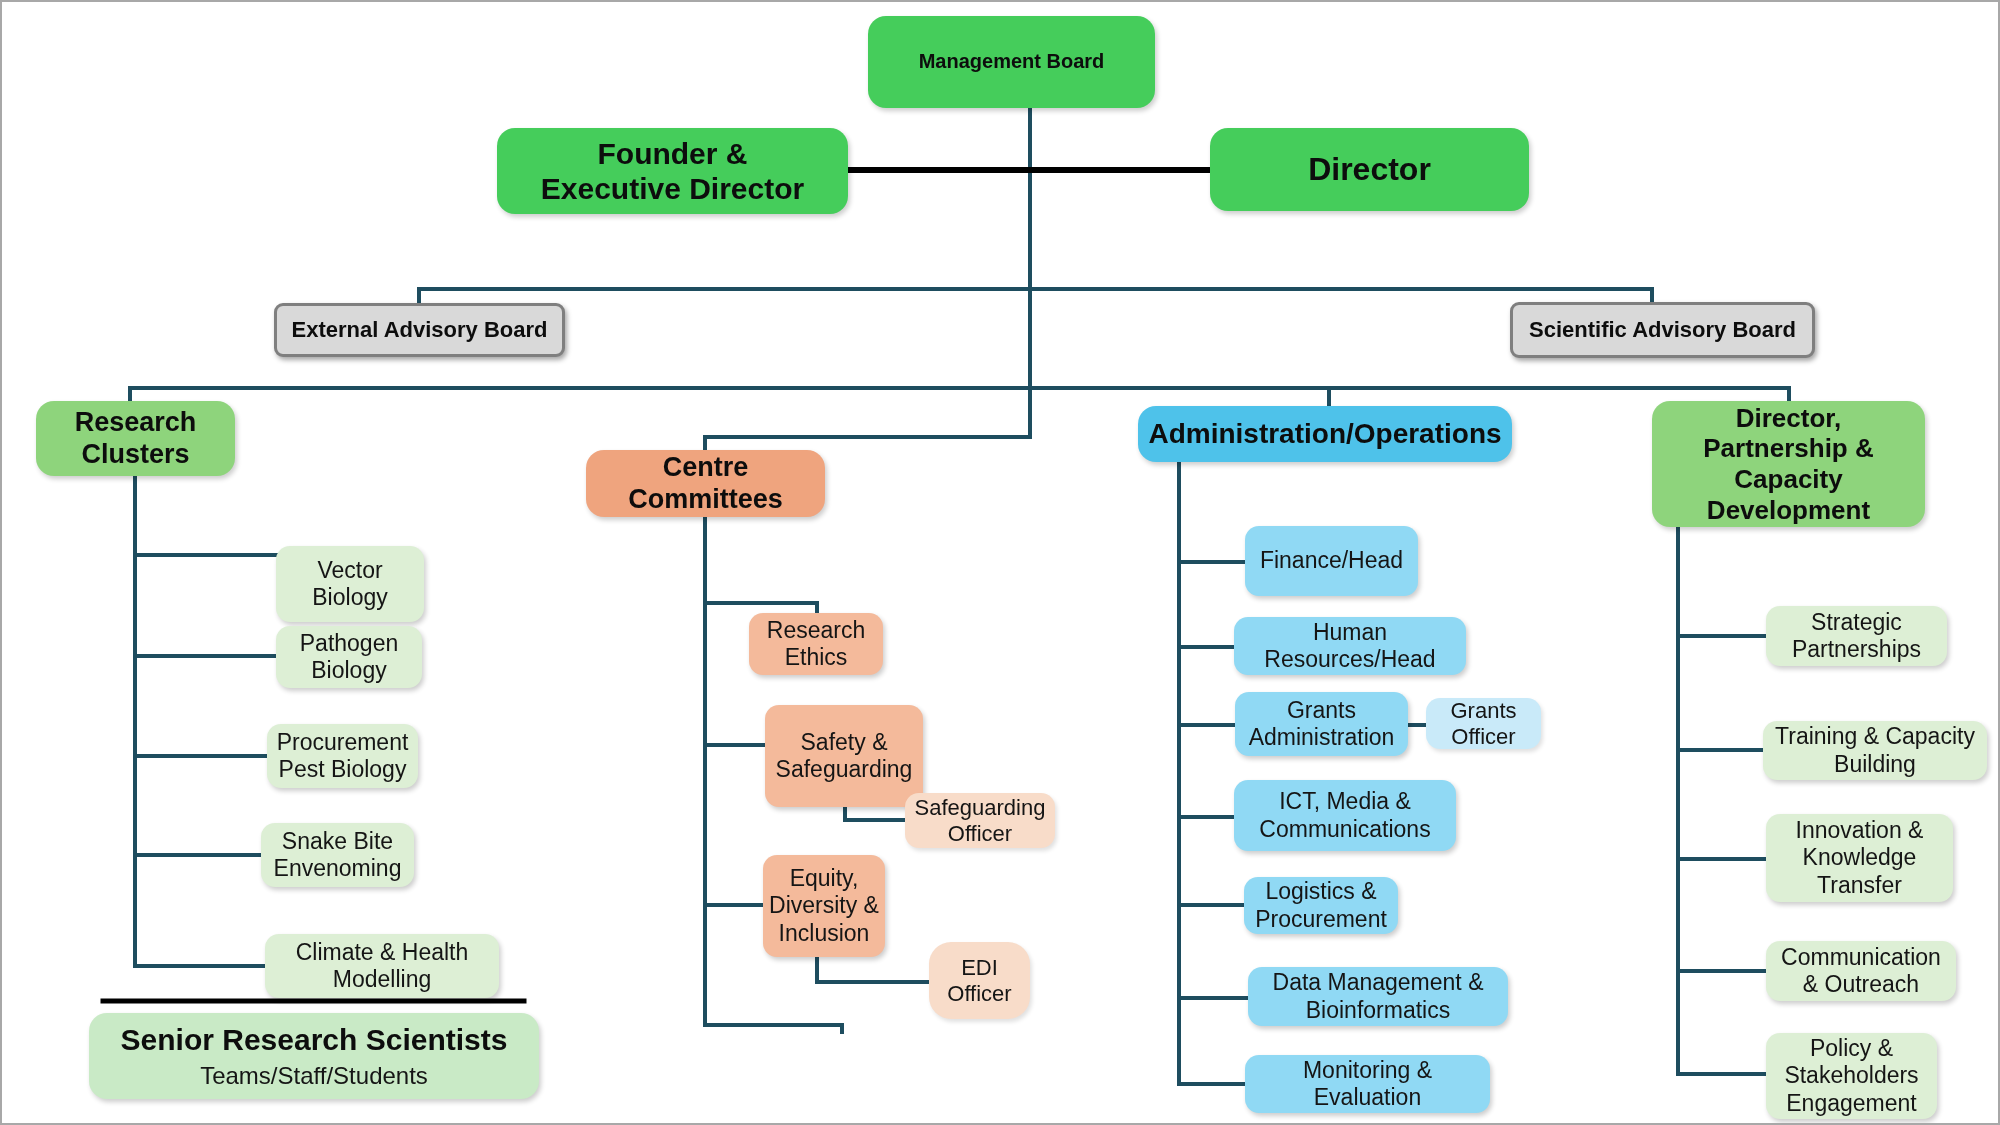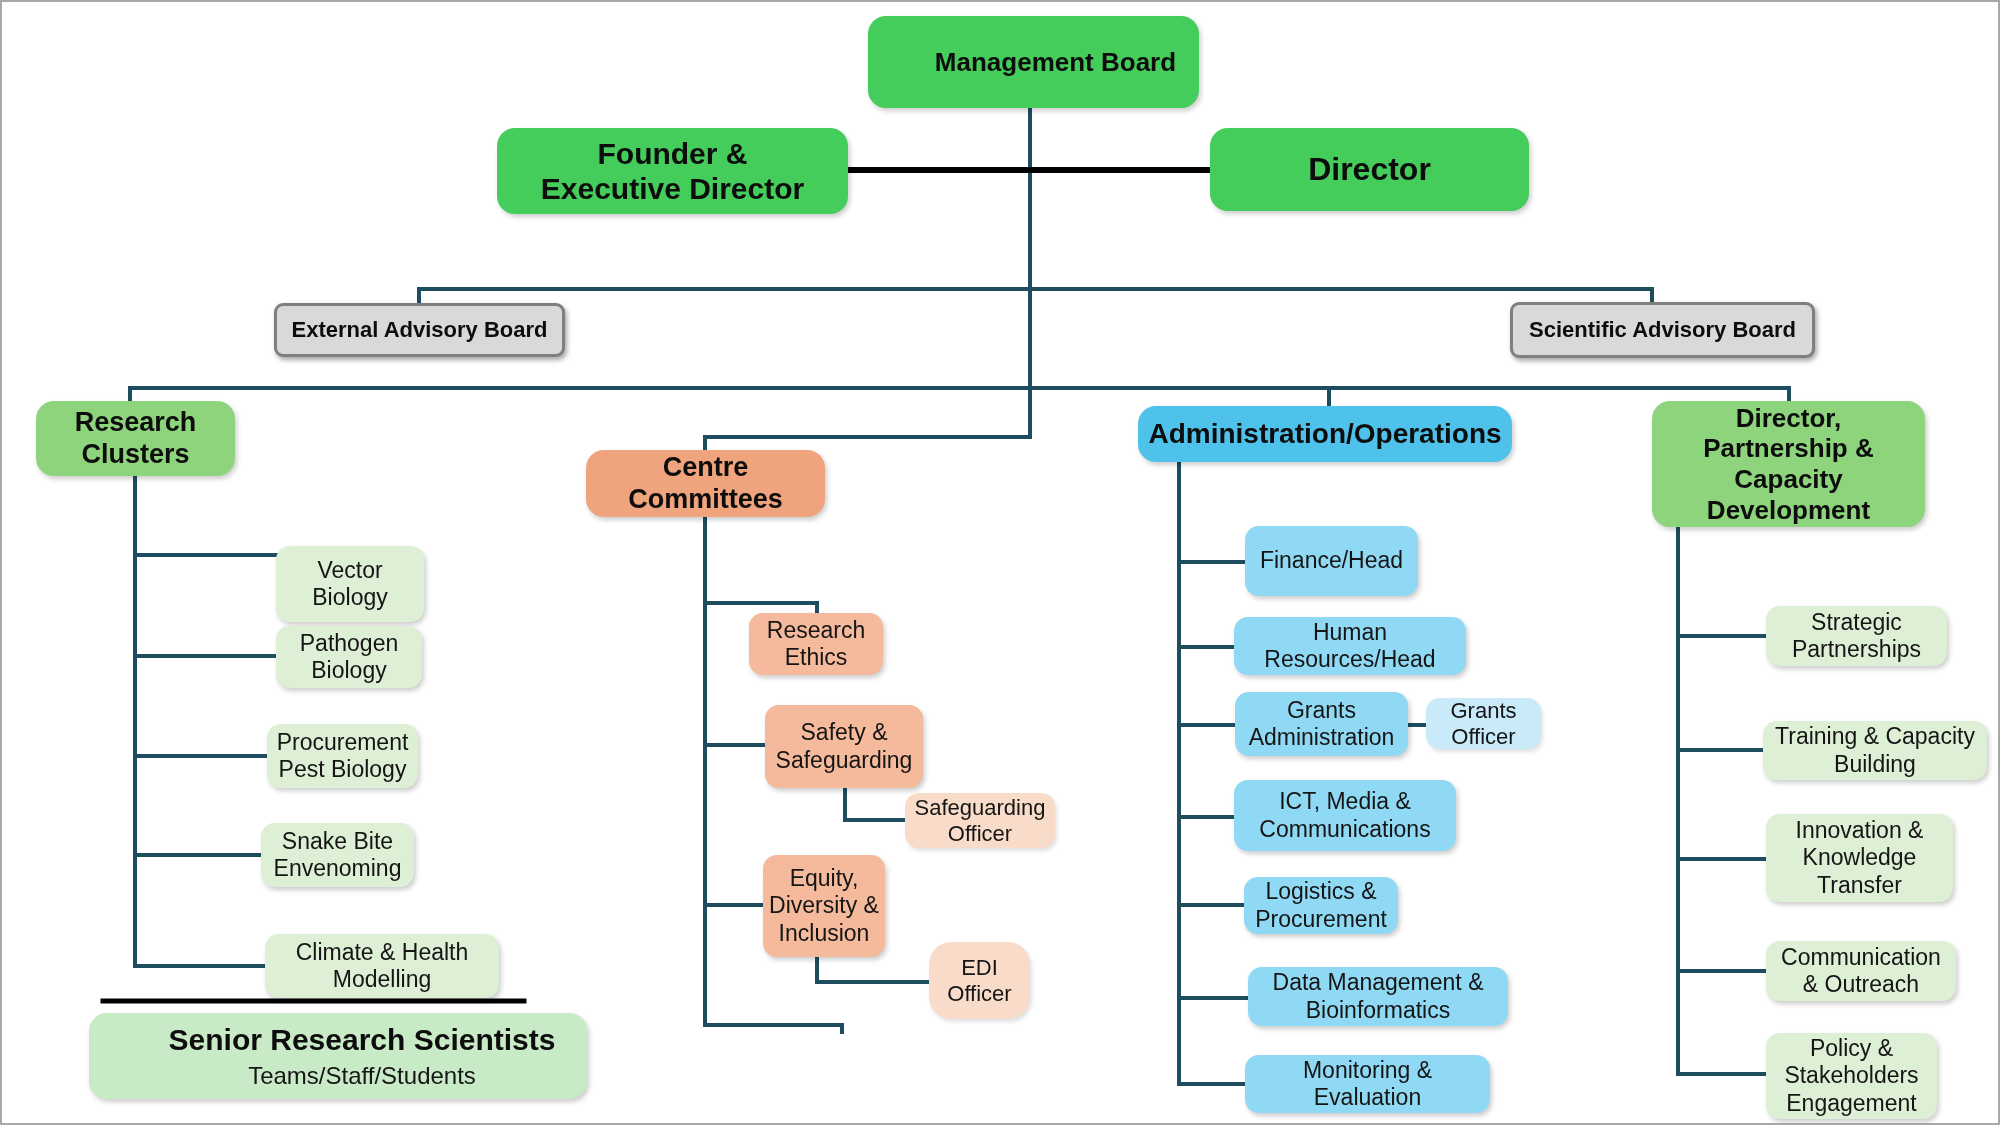--- a/index.html
+++ b/index.html
@@ -20,21 +20,21 @@
     border-radius:14px; color:#151515;
     box-shadow:2px 3px 5px rgba(0,0,0,.20);
     line-height:1.18;
   }
   .node span{white-space:pre-line;}
   .big{border-radius:18px;}
   .bold{font-weight:bold; color:#0d0d0d;}
   .f-green-bright{background:var(--green-bright);}
   .f-green-medium{background:var(--green-medium);}
   .f-green-light{background:var(--green-light);}
-  .f-green-senior{background:var(--green-senior);padding-left:48px;}
+  .f-green-senior{background:var(--green-senior);}
   .f-blue-main{background:var(--blue-main);}
   .f-blue-light{background:var(--blue-light);}
   .f-blue-pale{background:var(--blue-pale);}
   .f-orange-main{background:var(--orange-main);}
   .f-orange-light{background:var(--orange-light);}
   .f-orange-pale{background:var(--orange-pale);}
   .advisory{
     background:var(--gray-fill); border:3px solid var(--gray-border);
     border-radius:9px; font-weight:bold; font-size:22px;
     box-shadow:2px 3px 5px rgba(0,0,0,.35); color:#0d0d0d;
@@ -87,21 +87,21 @@
     <path d="M1406 723 L1424 723"></path>
 
     <path d="M1676 525 L1676 1072"></path>
     <path d="M1676 634 L1764 634"></path>
     <path d="M1676 748 L1761 748"></path>
     <path d="M1676 857 L1764 857"></path>
     <path d="M1676 969 L1764 969"></path>
     <path d="M1676 1072 L1764 1072"></path>
   </svg>
 
-  <div class="node big bold f-green-bright" style="left:866px;top:14px;width:287px;height:92px;font-size:26px;padding-left:44px;">
+  <div class="node big bold f-green-bright" style="left:866px;top:14px;width:287px;height:92px;font-size:20px;">
       <span>Management Board</span>
     </div>
   <div class="node big bold f-green-bright" style="left:495px;top:126px;width:351px;height:86px;font-size:30px;">
       <span>Founder &amp;
 Executive Director</span>
     </div>
   <div class="node big bold f-green-bright" style="left:1208px;top:126px;width:319px;height:83px;font-size:32px;">
       <span>Director</span>
     </div>
 
@@ -142,21 +142,21 @@
   </div>
 
   <div class="node big bold f-orange-main" style="left:584px;top:448px;width:239px;height:67px;font-size:27px;">
       <span>Centre
 Committees</span>
     </div>
   <div class="node child f-orange-light" style="left:747px;top:611px;width:134px;height:62px;">
       <span>Research
 Ethics</span>
     </div>
-  <div class="node child f-orange-light" style="left:763px;top:703px;width:158px;height:83px;">
+  <div class="node child f-orange-light" style="left:763px;top:703px;width:158px;height:102px;">
       <span>Safety &amp;
 Safeguarding</span>
     </div>
   <div class="node officer f-orange-pale" style="left:903px;top:791px;width:150px;height:55px;">
       <span>Safeguarding
 Officer</span>
     </div>
   <div class="node child f-orange-light" style="left:761px;top:853px;width:122px;height:102px;">
       <span>Equity,
 Diversity &amp;

